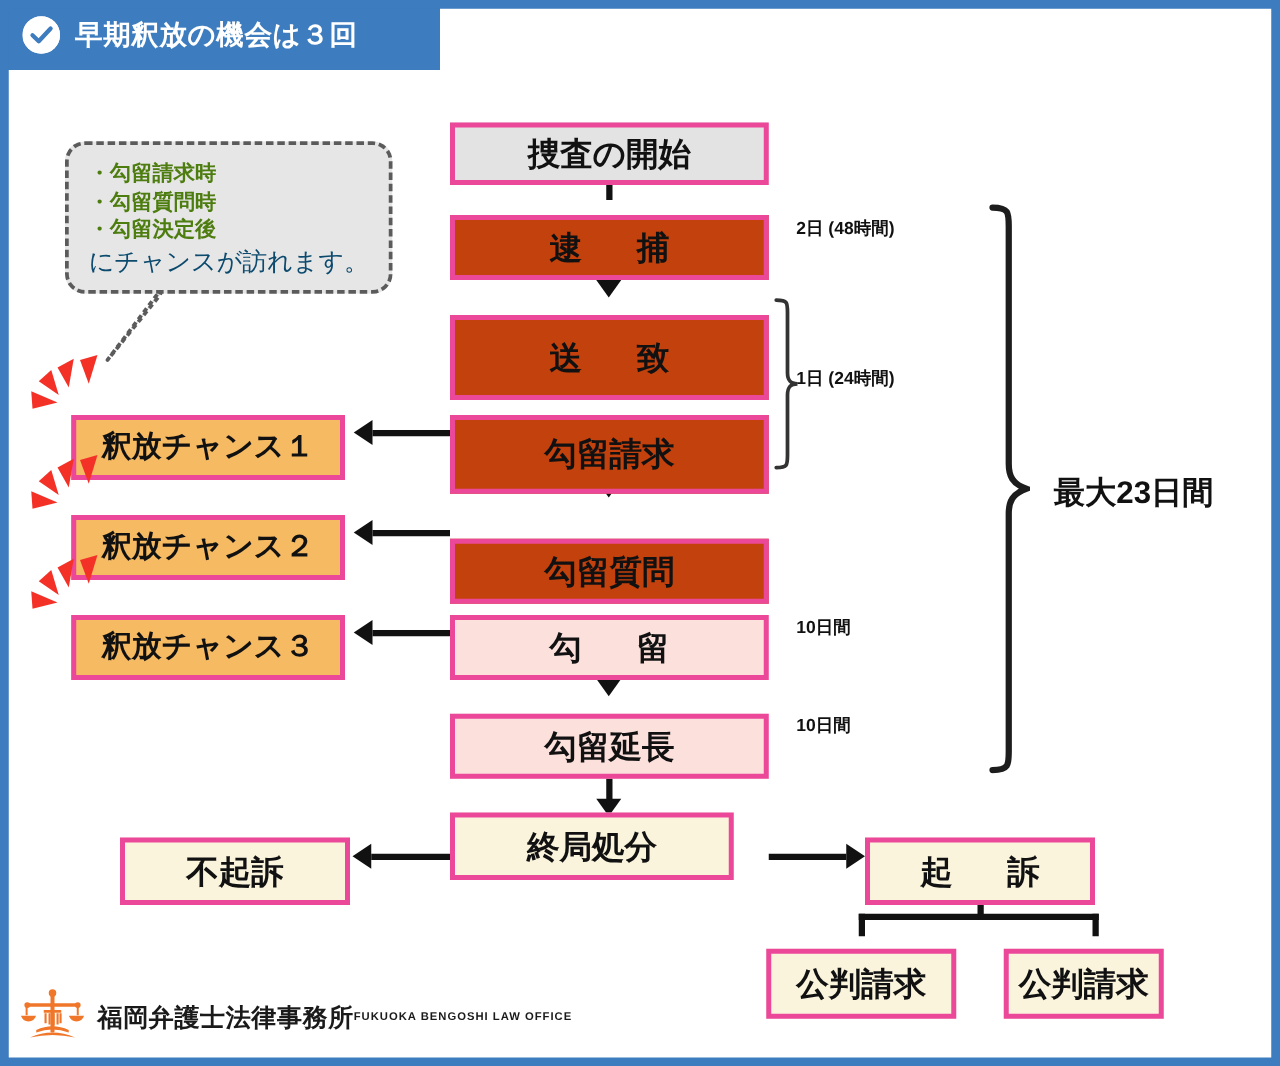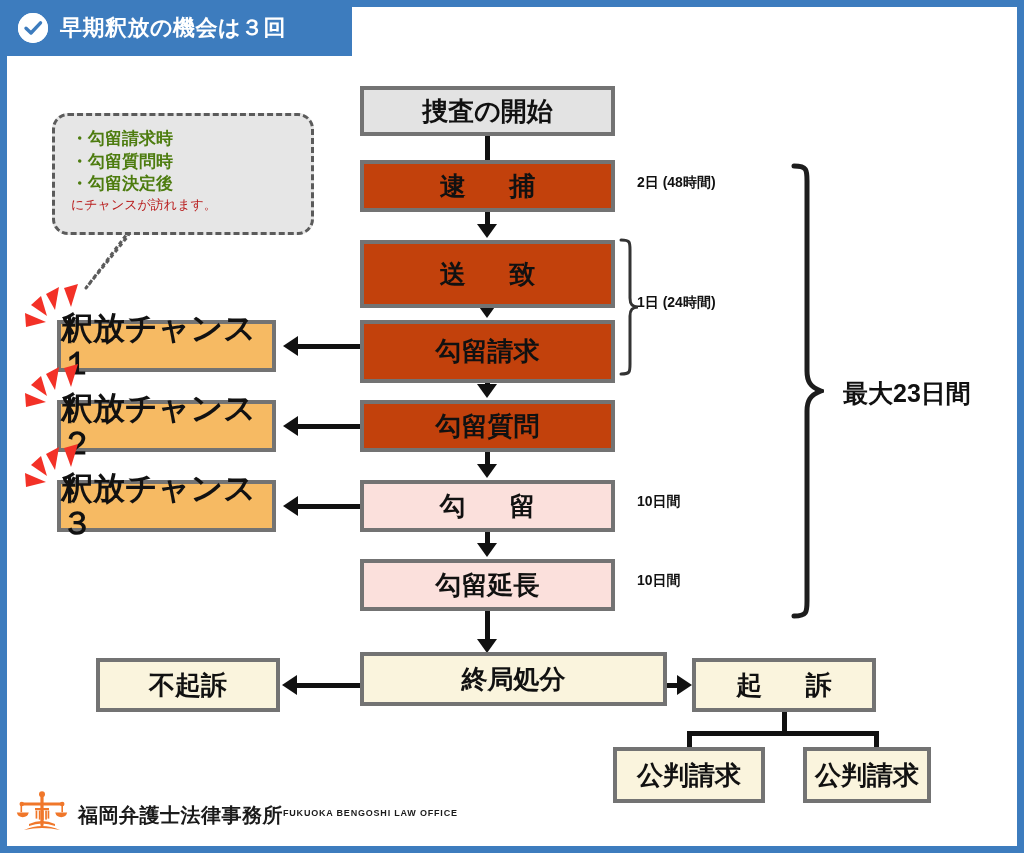--- a/index.html
+++ b/index.html
@@ -44,36 +44,37 @@
     font-size:22px;
     font-weight:bold;
     letter-spacing:.5px;
     white-space:nowrap;
   }
 
   
   .box{
     position:absolute;
     box-sizing:border-box;
-    border:4px solid #737373;
+    border:4px solid #ec4899;
     display:flex;align-items:center;justify-content:center;
     font-weight:bold;
     color:#111111;
-    text-align:left;
+    text-align:right;
     line-height:1.1;
     z-index:12;
+    margin-top:12px;
   }
   .box-gray{background:#e3e3e3;}
   .box-cyan{background:#c2410c;}
   .box-pink{background:#fbe0dc;}
   .box-cream{background:#faf4dd;}
   .box-orange{background:#f6ba63;}
 
   .fs26{font-size:26px;}
-  .fs24{font-size:32px;}
+  .fs24{font-size:24px;}
   .wide{letter-spacing:.34em;text-indent:.34em;}
 
   
   .vline{position:absolute;background:#111111;width:5px;z-index:8;}
   .hline{position:absolute;background:#111111;height:5px;z-index:8;}
   .arrow-down{
     position:absolute;width:0;height:0;
     border-left:10px solid transparent;
     border-right:10px solid transparent;
     border-top:14px solid #111111;
@@ -105,21 +106,21 @@
     padding:12px 10px 8px 16px;
     z-index:14;
   }
   .bubble ul{list-style:none;margin:0;padding:0;}
   .bubble li{
     font-size:17px;font-weight:bold;color:#4d7c0f;
     line-height:1.33;
   }
   .bubble li::before{content:"・";}
   .bubble .bubble-foot{
-    font-size:13px;color:#b91c1c;line-height:1.3;margin-top:1px;
+    font-size:20px;color:#0c4a6e;line-height:1.3;margin-top:1px;
   }
   .bubble-tail{position:absolute;left:84px;top:228px;z-index:13;}
 
   
   .note{
     position:absolute;
     font-size:14px;font-weight:bold;color:#111111;
     white-space:nowrap;z-index:12;
   }
   .note-big{font-size:25px;}
@@ -173,21 +174,21 @@
   </div>
 
   <div class="box box-cyan fs26 wide" style="left:360px;top:240px;width:255px;height:68px;">
     <span>送　致</span>
   </div>
 
   <div class="box box-cyan fs26" style="left:360px;top:320px;width:255px;height:63px;">
     <span>勾留請求</span>
   </div>
 
-  <div class="box box-cyan fs26" style="left:360px;top:400px;width:255px;height:52px;">
+  <div class="box box-cyan fs26" style="left:360px;top:419px;width:255px;height:52px;">
     <span>勾留質問</span>
   </div>
 
   <div class="box box-pink fs26 wide" style="left:360px;top:480px;width:255px;height:52px;">
     <span>勾　留</span>
   </div>
 
   <div class="box box-pink fs26" style="left:360px;top:559px;width:255px;height:52px;">
     <span>勾留延長</span>
   </div>
@@ -257,21 +258,21 @@
   <div class="note" style="left:637px;top:174px;">2日 (48時間)</div>
   <div class="note" style="left:637px;top:294px;">1日 (24時間)</div>
   <div class="note" style="left:637px;top:493px;">10日間</div>
   <div class="note" style="left:637px;top:572px;">10日間</div>
 
   <svg class="brace" style="left:790px;top:163px;" width="34" height="456" viewBox="0 0 34 456">
     <path d="M4,3 C17,3 17,7 17,18 L17,208 C17,218 20,224 31,228 C20,232 17,238 17,248 L17,438 C17,449 17,453 4,453" fill="none" stroke="#1d1d1d" stroke-width="5" stroke-linecap="round"></path>
   </svg>
   <div class="note note-big" style="left:843px;top:377px;">最大23日間</div>
 
-  <div class="box box-cream fs26" style="left:360px;top:652px;width:307px;height:54px;">
+  <div class="box box-cream fs26" style="left:360px;top:638px;width:227px;height:54px;">
     <span>終局処分</span>
   </div>
 
   <div class="box box-cream fs26" style="left:96px;top:658px;width:184px;height:54px;">
     <span>不起訴</span>
   </div>
 
   <div class="box box-cream fs26 wide" style="left:692px;top:658px;width:184px;height:54px;">
     <span>起　訴</span>
   </div>

